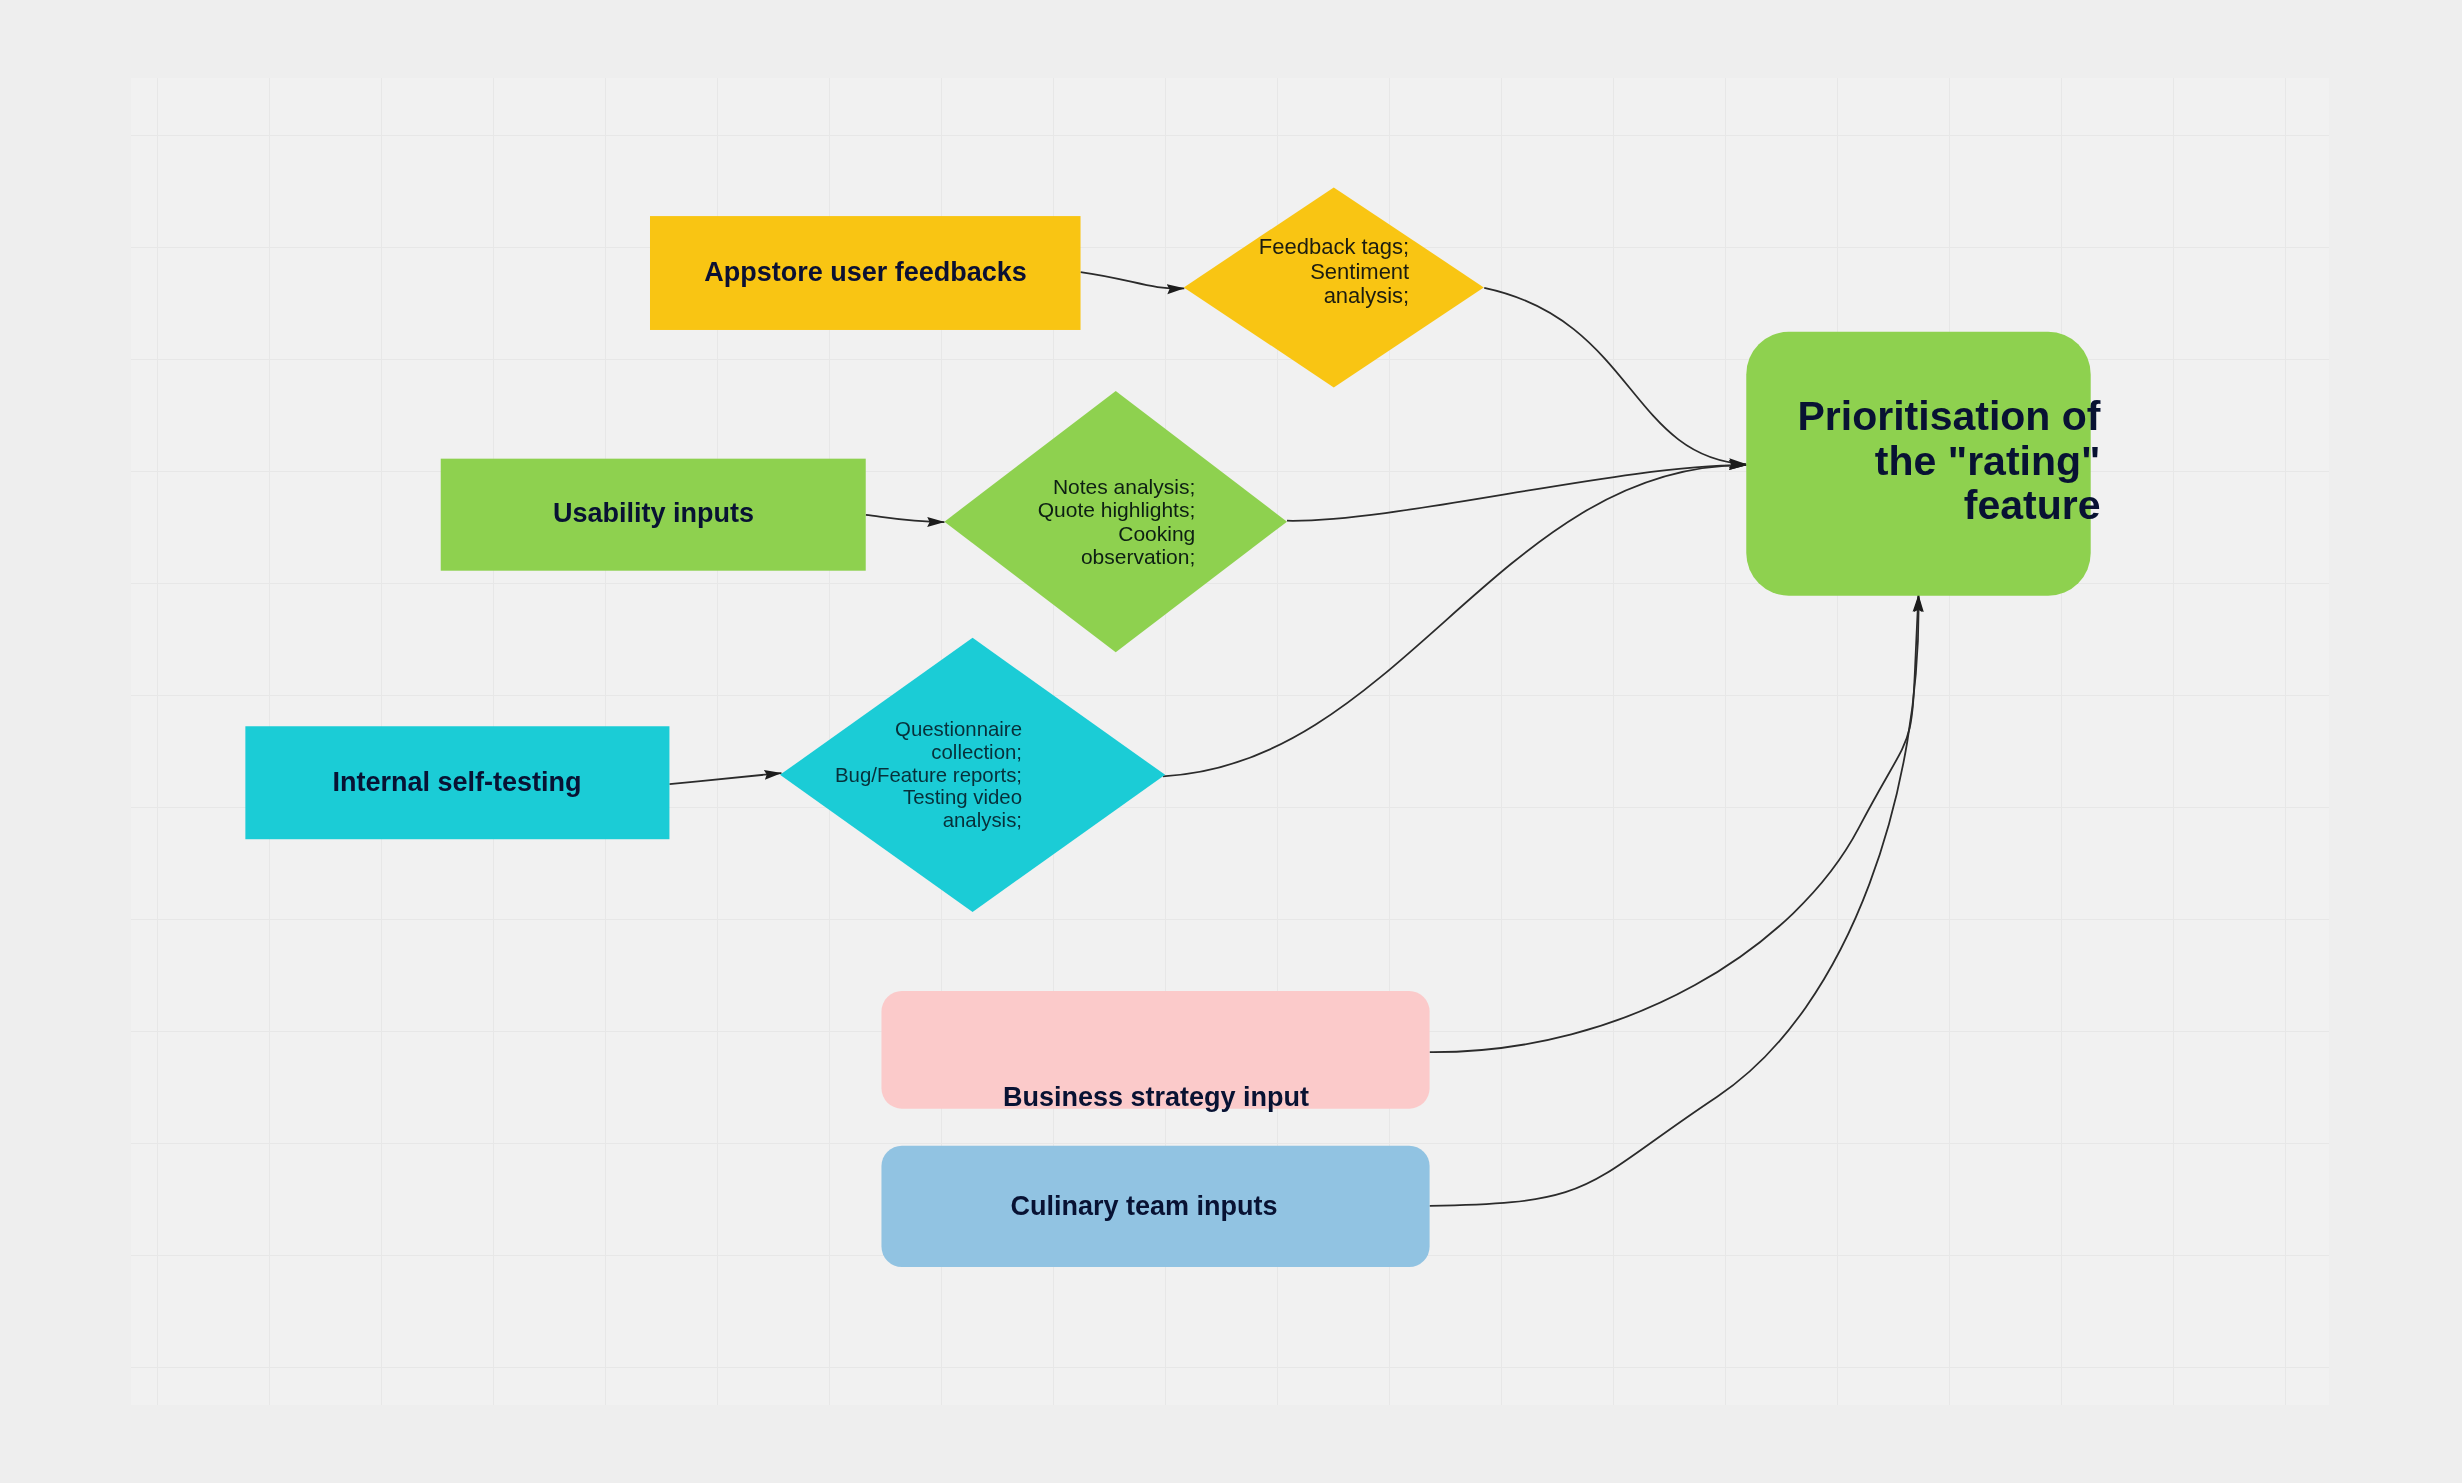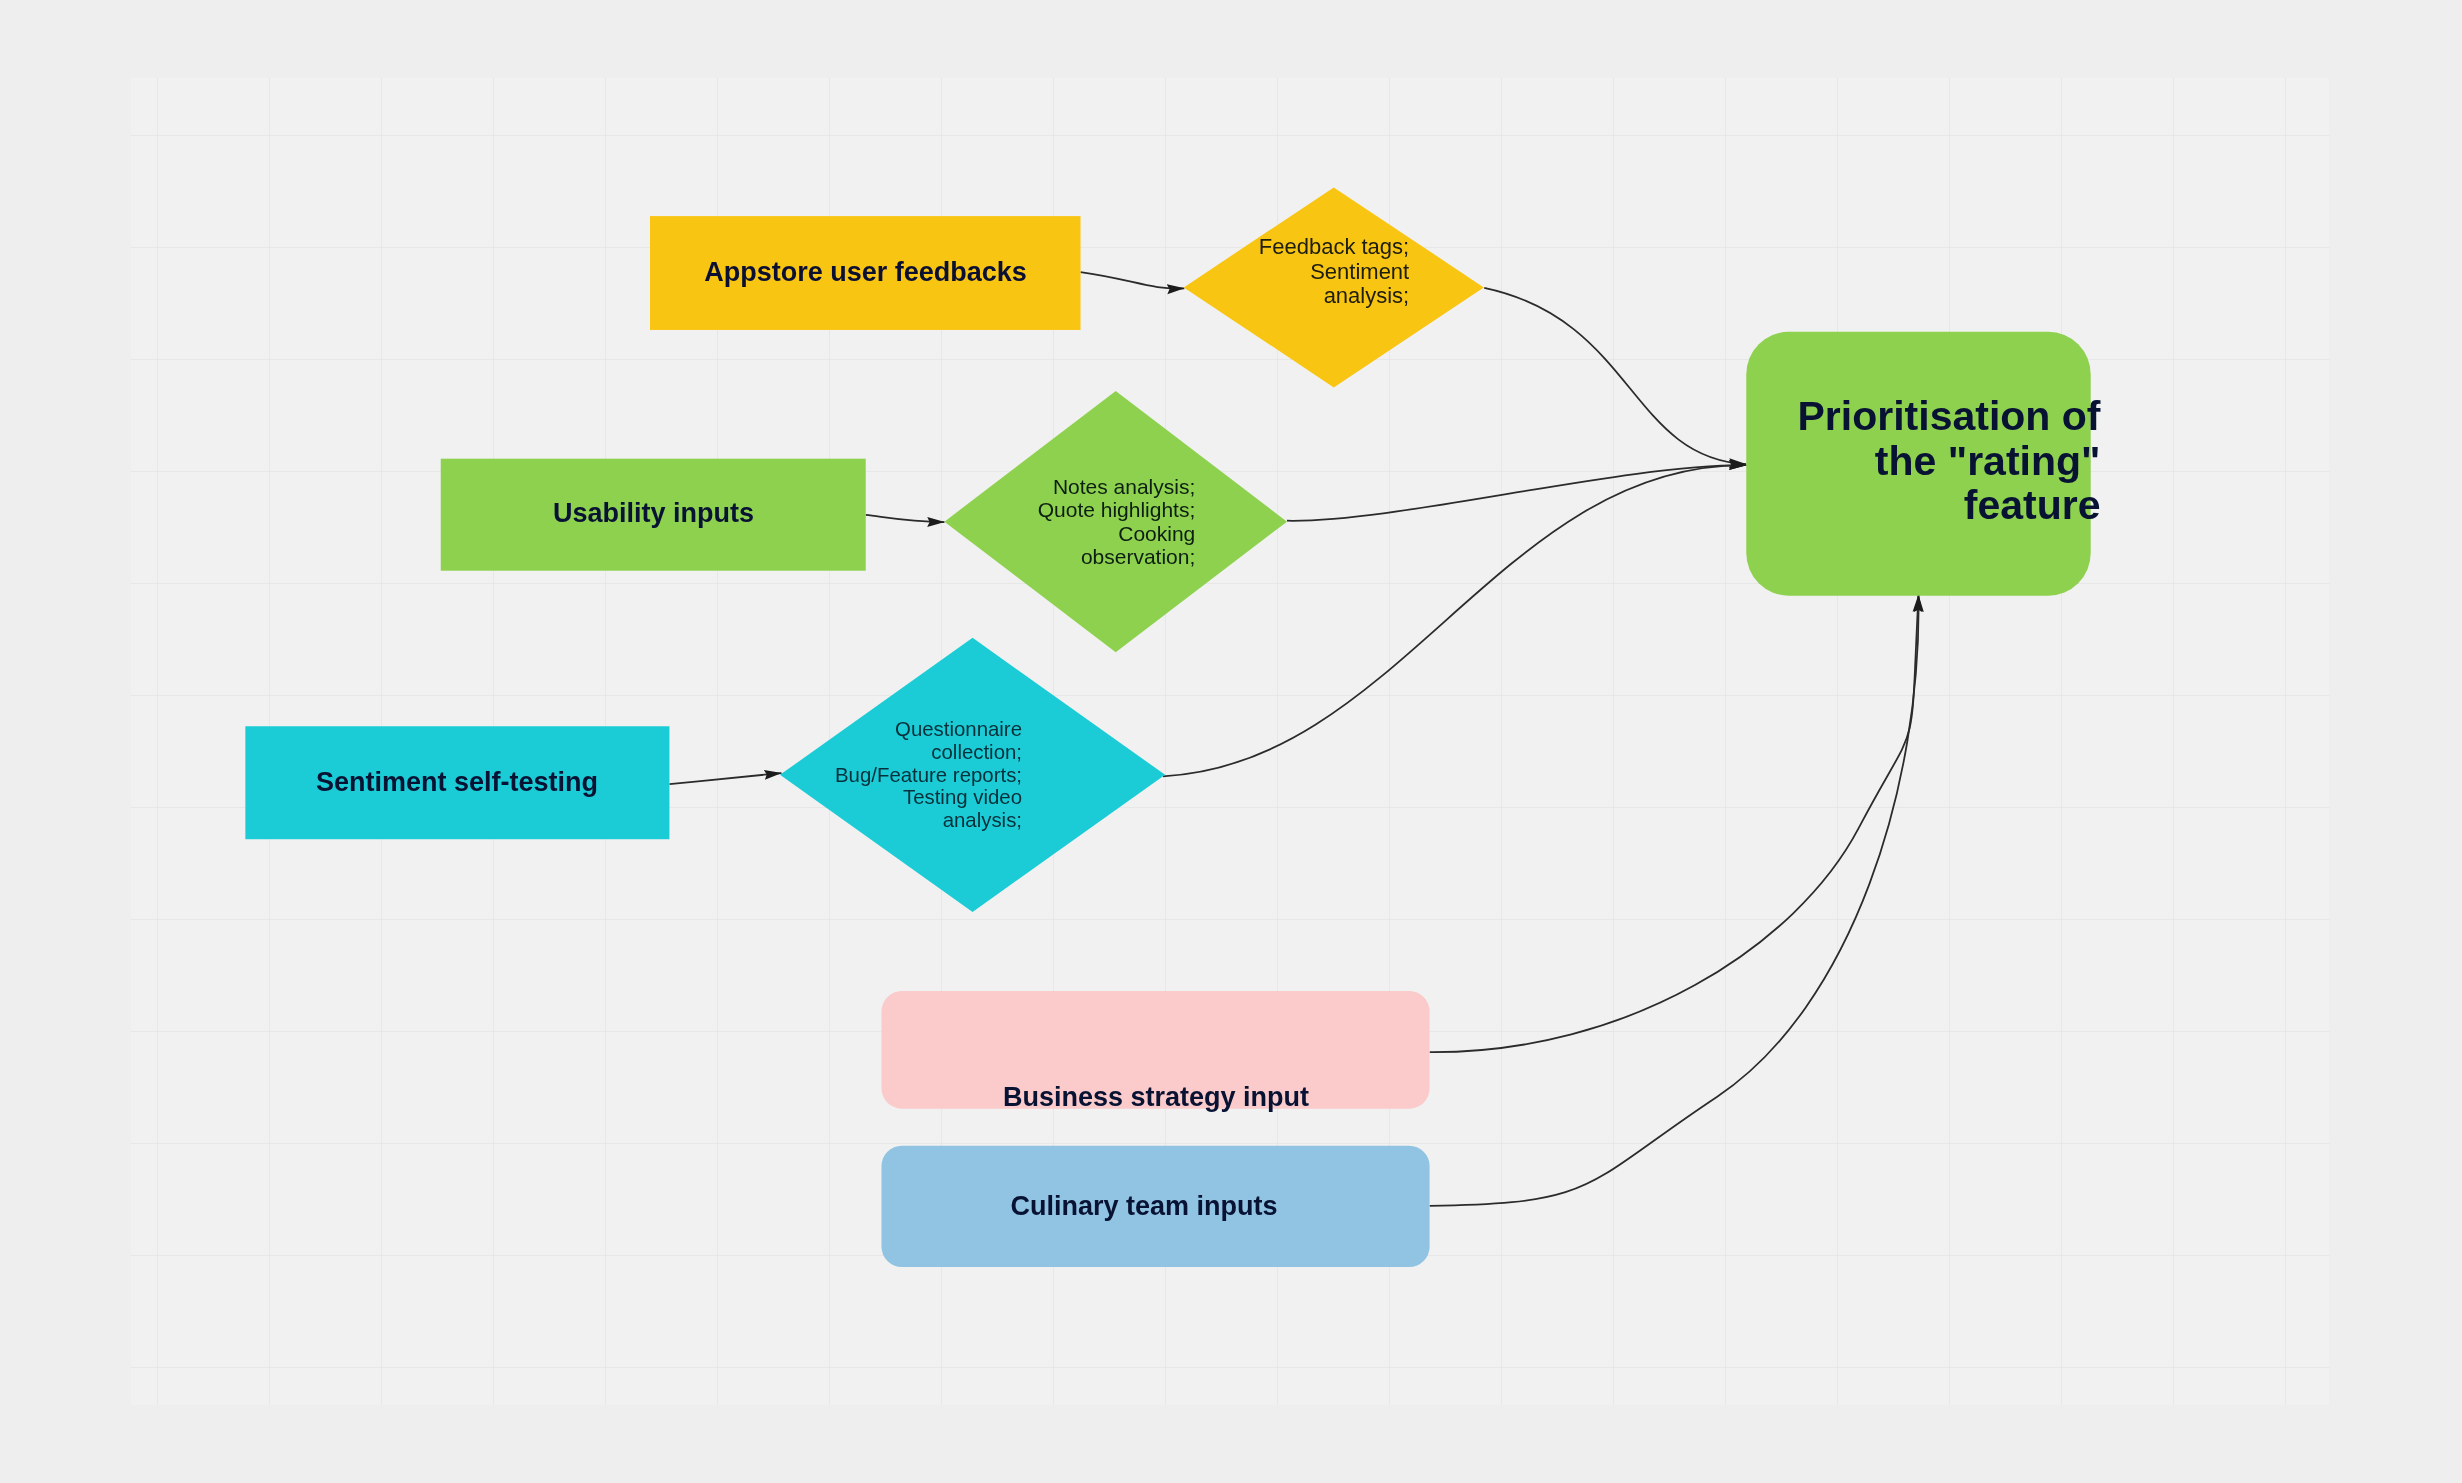--- a/index.html
+++ b/index.html
@@ -56,21 +56,21 @@
   <div id="labels">
       <div class="nodeLabel" style="left: 650px; top: 216px; width: 431px; height: 114px; font-size: 27px; line-height: 1.085; font-weight: 700; color: rgb(11, 16, 51);">Appstore user feedbacks</div>
       <div class="nodeLabel" style="left: 1184px; top: 172px; width: 300px; height: 200px; font-size: 22px; line-height: 1.114; font-weight: 400; color: rgb(29, 29, 16);">Feedback tags;
 Sentiment
 analysis;</div>
       <div class="nodeLabel" style="left: 441px; top: 458px; width: 425px; height: 112px; font-size: 27px; line-height: 1.085; font-weight: 700; color: rgb(8, 18, 51);">Usability inputs</div>
       <div class="nodeLabel" style="left: 945px; top: 391px; width: 343px; height: 261px; font-size: 21px; line-height: 1.114; font-weight: 400; color: rgb(13, 31, 19);">Notes analysis;
 Quote highlights;
 Cooking
 observation;</div>
-      <div class="nodeLabel" style="left: 245px; top: 726px; width: 424px; height: 113px; font-size: 27px; line-height: 1.085; font-weight: 700; color: rgb(8, 18, 51);">Sentiment self-testing</div>
+      <div class="nodeLabel" style="left: 245px; top: 726px; width: 424px; height: 113px; font-size: 27px; line-height: 1.085; font-weight: 700; color: rgb(8, 18, 51);">Internal self-testing</div>
       <div class="nodeLabel" style="left: 736px; top: 638px; width: 385px; height: 274px; font-size: 20.4px; line-height: 1.114; font-weight: 400; color: rgb(7, 48, 58);">Questionnaire
 collection;
 Bug/Feature reports;
 Testing video
 analysis;</div>
       <div class="nodeLabel" style="left: 882px; top: 991px; width: 548px; height: 118px; font-size: 27px; line-height: 1.085; font-weight: 700; color: rgb(8, 18, 51); margin-top: 48px;">Business strategy input</div>
       <div class="nodeLabel" style="left: 870px; top: 1146px; width: 548px; height: 121px; font-size: 27px; line-height: 1.085; font-weight: 700; color: rgb(8, 18, 51);">Culinary team inputs</div>
       <div class="nodeLabel" style="left: 1747px; top: 329px; width: 404px; height: 264px; font-size: 41px; line-height: 1.085; font-weight: 700; color: rgb(8, 18, 51);">Prioritisation of
 the "rating"
 feature</div>

